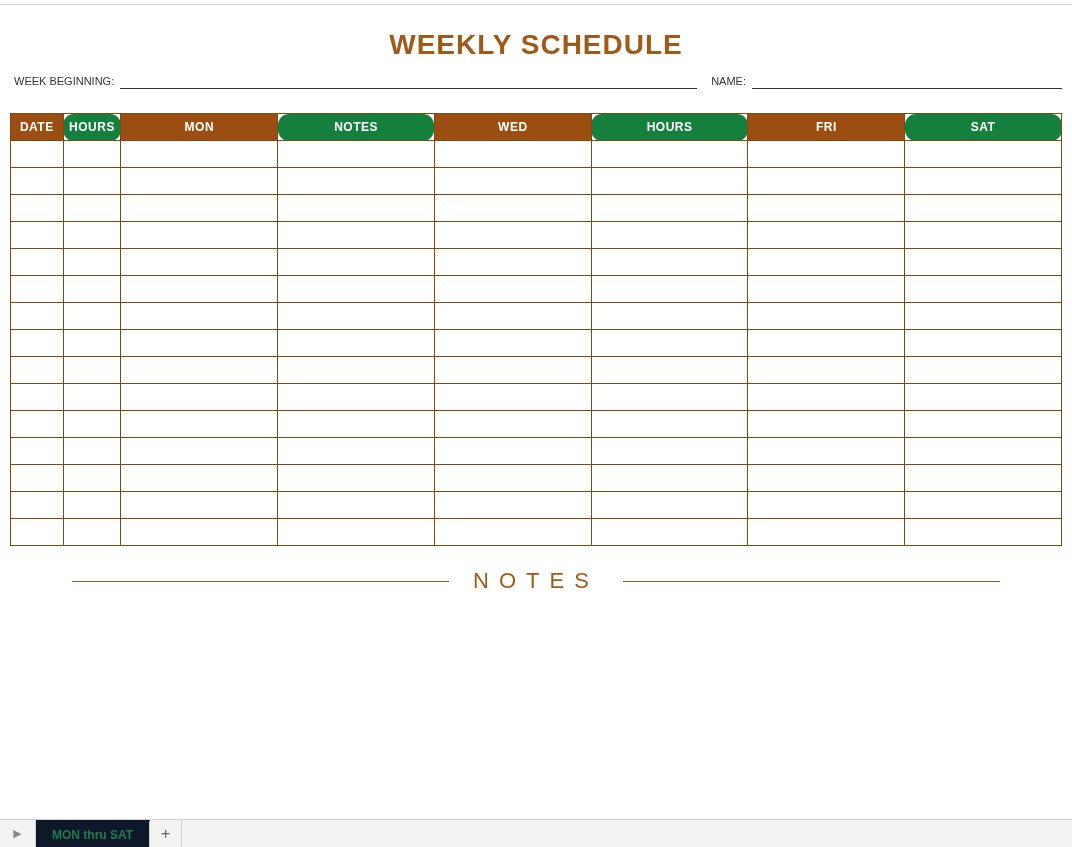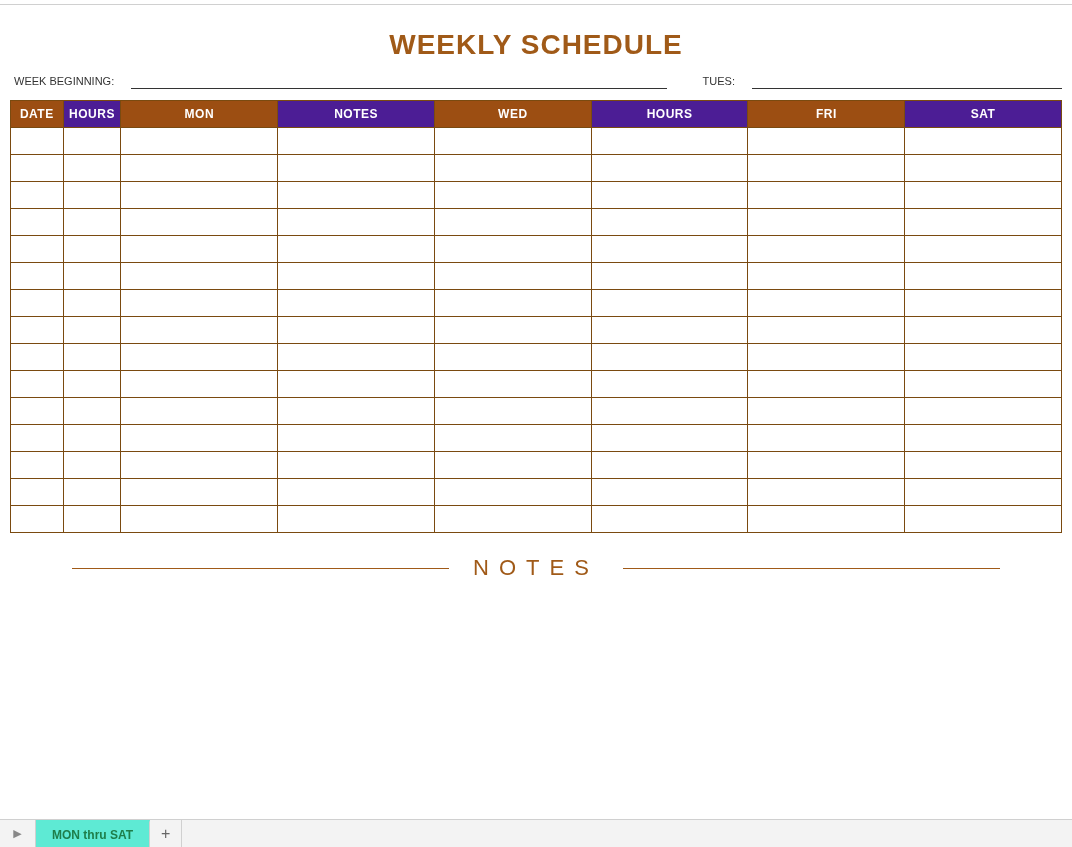--- a/index.html
+++ b/index.html
@@ -23,57 +23,57 @@
       font-weight: bold;
       color: #a05a18;
       letter-spacing: 1px;
       margin-top: 24px;
       margin-bottom: 12px;
     }
     .meta-row {
       display: flex;
       align-items: flex-end;
       padding: 0 10px 8px 14px;
-      gap: 11px;
+      gap: 0;
     }
     .meta-label {
       font-size: 11px;
       color: #333;
       white-space: nowrap;
       padding-right: 6px;
       padding-bottom: 2px;
     }
     .meta-underline {
       border-bottom: 1px solid #333;
       height: 16px;
     }
     .underline-week { flex: 1; }
     .meta-gap { width: 14px; }
     .underline-name { width: 310px; }
 
     table.schedule {
       width: calc(100% - 20px);
-      margin: 3px 10px;
+      margin: 16px 10px;
       border-collapse: collapse;
       table-layout: fixed;
     }
     table.schedule th {
       color: #fff;
       font-size: 12px;
       font-weight: bold;
       text-align: center;
       padding: 6px 0;
       border: 1px solid #7a4a10;
       letter-spacing: 0.5px;
     }
     .col-date { width: 5%; }
     .col-hours { width: 5.5%; }
     .col-day { width: 14.9%; }
     .hdr-dark { background: #9c4e12; }
-    .hdr-light { background: #4c1d95; }
+    .hdr-light { background: #15803d; border-radius: 11px; }
 
     table.schedule td {
       border: 1px solid #7a4a10;
       height: 27px;
       background: #fff;
     }
 
     .notes-section {
       display: flex;
       align-items: center;
@@ -113,21 +113,21 @@
       width: 36px;
       display: flex;
       align-items: center;
       justify-content: center;
       border-right: 1px solid #d0d0d0;
       cursor: pointer;
       color: #888;
       font-size: 11px;
     }
     .tab {
-      background: #5eead4;
+      background: #0f172a;
       border-right: 1px solid #d0d0d0;
       border-top: 2px solid transparent;
       display: flex;
       align-items: center;
       padding: 0 16px;
       font-size: 12px;
       color: #1e7e4a;
       font-weight: bold;
       cursor: pointer;
     }
@@ -146,21 +146,21 @@
 <body>
 
 <div class="top-border"></div>
 
 <div class="title">WEEKLY SCHEDULE</div>
 
 <div class="meta-row">
   <span class="meta-label">WEEK BEGINNING:</span>
   <div class="meta-underline underline-week"></div>
   <div class="meta-gap"></div>
-  <span class="meta-label">TUES:</span>
+  <span class="meta-label">NAME:</span>
   <div class="meta-underline underline-name"></div>
 </div>
 
 <table class="schedule">
   <colgroup>
     <col class="col-date">
       <col class="col-hours">
     <col class="col-day">
       <col class="col-day">
       <col class="col-day">

